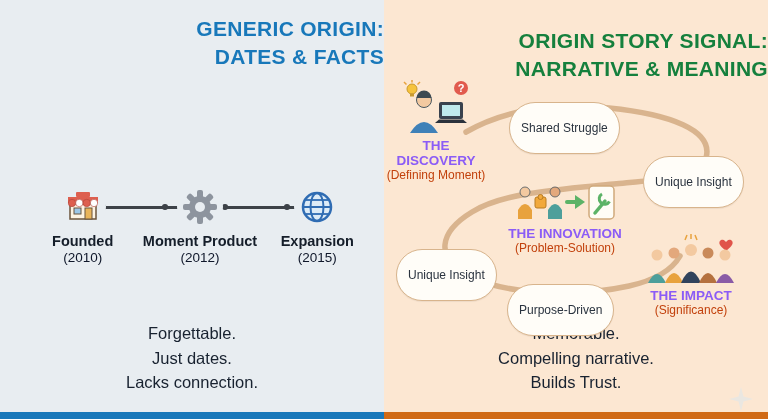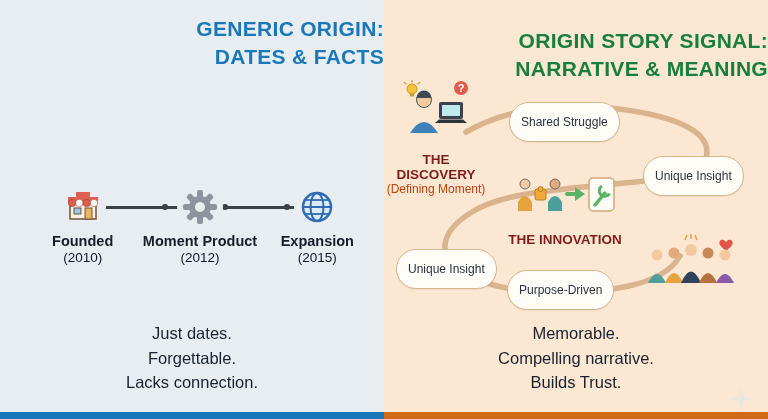--- a/index.html
+++ b/index.html
@@ -32,32 +32,32 @@
   .milestone { width:124px; text-align:center; }
   .milestone-icon { width:46px; height:46px; margin:0 auto; background:#e8edf1; border-radius:50%;
     display:flex; align-items:center; justify-content:center; }
   .milestone-label { font-weight:bold; font-size:14.5px; color:#151e2a; margin-top:3px; }
   .milestone-year  { font-size:13.5px; color:#0f172a; margin-top:1px; }
 
   
   .journey { position:absolute; top:80px; left:0; right:0; height:250px; }
   .path-svg { position:absolute; inset:0; z-index:1; }
   .stage { position:absolute; text-align:center; z-index:2; }
-  .stage-name { font-weight:bold; font-size:13.5px; color:#7f1d1d; margin-top:14px; }
+  .stage-name { font-weight:bold; font-size:13.5px; color:#8b5cf6; margin-top:0; }
   .stage-sub  { font-size:12px; color:#c2410c; }
   .pill { position:absolute; z-index:3; background:#fffdf8; border:1.5px solid #d8b48c;
-    border-radius:999px; padding:12px 11px; font-size:12px; color:#2a333f; white-space:nowrap;
+    border-radius:999px; padding:18px 11px; font-size:12px; color:#2a333f; white-space:nowrap;
     box-shadow:0 1px 1px rgba(0,0,0,.06); }
   .stage-discovery  { left:0;   top:10;  width:104px; }
-  .stage-innovation { left:121px; top:96px; width:120px; }
+  .stage-innovation { left:121px; top:104px; width:120px; }
   .stage-impact     { left:246px; top:154px; width:122px; }
   .pill-shared   { left:125px; top:22px; }
   .pill-unique-r { left:259px; top:76px; }
   .pill-unique-l { left:12px;  top:169px; }
-  .pill-purpose  { left:123px; top:190px; }
+  .pill-purpose  { left:123px; top:204px; }
 
   .watermark { position:absolute; right:14px; bottom:3px; z-index:10; opacity:.9; }
 </style>
 </head>
 <body>
 
 <div class="container">
 
   <section class="panel left">
     <h2 class="panel-title">
@@ -120,22 +120,22 @@
             </svg>
           </div>
           <div class="milestone-label">Expansion</div>
           <div class="milestone-year">(2015)</div>
         </div>
 
       </div>
     </div>
 
     <div class="summary">
+      <div>Forgettable.</div>
       <div>Just dates.</div>
-      <div>Forgettable.</div>
       <div>Lacks connection.</div>
     </div>
 
     <div class="bottom-bar"></div>
   </section>
 
   <section class="panel right">
     <h2 class="panel-title">
       <span>ORIGIN STORY SIGNAL:</span><br>
       <span>NARRATIVE &amp; MEANING</span>
@@ -186,20 +186,21 @@
             <circle cx="40" cy="8" r="5" fill="#e3a87c" stroke="#47565f" stroke-width=".8"></circle>
             <path d="M33 26 Q40 14 47 26 L47 35 L33 35 Z" fill="#4d9f9b"></path>
             <path d="M52 18 H61" stroke="#5cb367" stroke-width="4" stroke-linecap="round"></path>
             <path d="M60 11 L70 18 L60 25 Z" fill="#5cb367"></path>
             <rect x="74" y="2" width="25" height="33" rx="4" fill="#fffdf6" stroke="#cfa97b" stroke-width="1.5"></rect>
             <path d="M80 29 L90 17" stroke="#5cb367" stroke-width="3.5" stroke-linecap="round"></path>
             <path d="M87 10 a5.5 5.5 0 1 0 7.5 7.5" fill="none" stroke="#5cb367" stroke-width="3"></path>
           </svg>
         </div>
         <div class="stage-name">THE INNOVATION</div>
+        <div class="stage-sub">(Problem-Solution)</div>
       </div>
 
       <div class="stage stage-impact">
         <div>
           <svg width="92" height="50" viewBox="0 0 92 50">
             <path d="M81 17 l-4.2-3.8 c-2-1.8 -3-3.8 -2.2-5.6 c.9-2.1 3.9-2.5 5.4-.7 l1 1.2 1-1.2 c1.5-1.8 4.5-1.4 5.4 .7 c.8 1.8 -.2 3.8 -2.2 5.6 Z" fill="#e0544a"></path>
             <line x1="40" y1="6" x2="42" y2="1" stroke="#e8a23d" stroke-width="1.5"></line>
             <line x1="46" y1="5" x2="46" y2="0" stroke="#e8a23d" stroke-width="1.5"></line>
             <line x1="52" y1="6" x2="50" y2="1" stroke="#e8a23d" stroke-width="1.5"></line>
             <circle cx="12" cy="21" r="5.5" fill="#f3c9a0"></circle>
@@ -207,20 +208,22 @@
             <circle cx="29" cy="19" r="5.5" fill="#e3a87c"></circle>
             <path d="M20 49 Q29 29 38 49 Z" fill="#e8a23d"></path>
             <circle cx="46" cy="16" r="6" fill="#f3c9a0"></circle>
             <path d="M36 49 Q46 26 56 49 Z" fill="#31435c"></path>
             <circle cx="63" cy="19" r="5.5" fill="#c98a5a"></circle>
             <path d="M54 49 Q63 29 72 49 Z" fill="#b5713e"></path>
             <circle cx="80" cy="21" r="5.5" fill="#f3c9a0"></circle>
             <path d="M71 49 Q80 31 89 49 Z" fill="#8a5ba6"></path>
           </svg>
         </div>
+        <div class="stage-name">THE IMPACT</div>
+        <div class="stage-sub">(Significance)</div>
       </div>
 
       <span class="pill pill-shared">Shared Struggle</span>
       <span class="pill pill-unique-r">Unique Insight</span>
       <span class="pill pill-unique-l">Unique Insight</span>
       <span class="pill pill-purpose">Purpose-Driven</span>
     </div>
 
     <div class="summary">
       <div>Memorable.</div>

